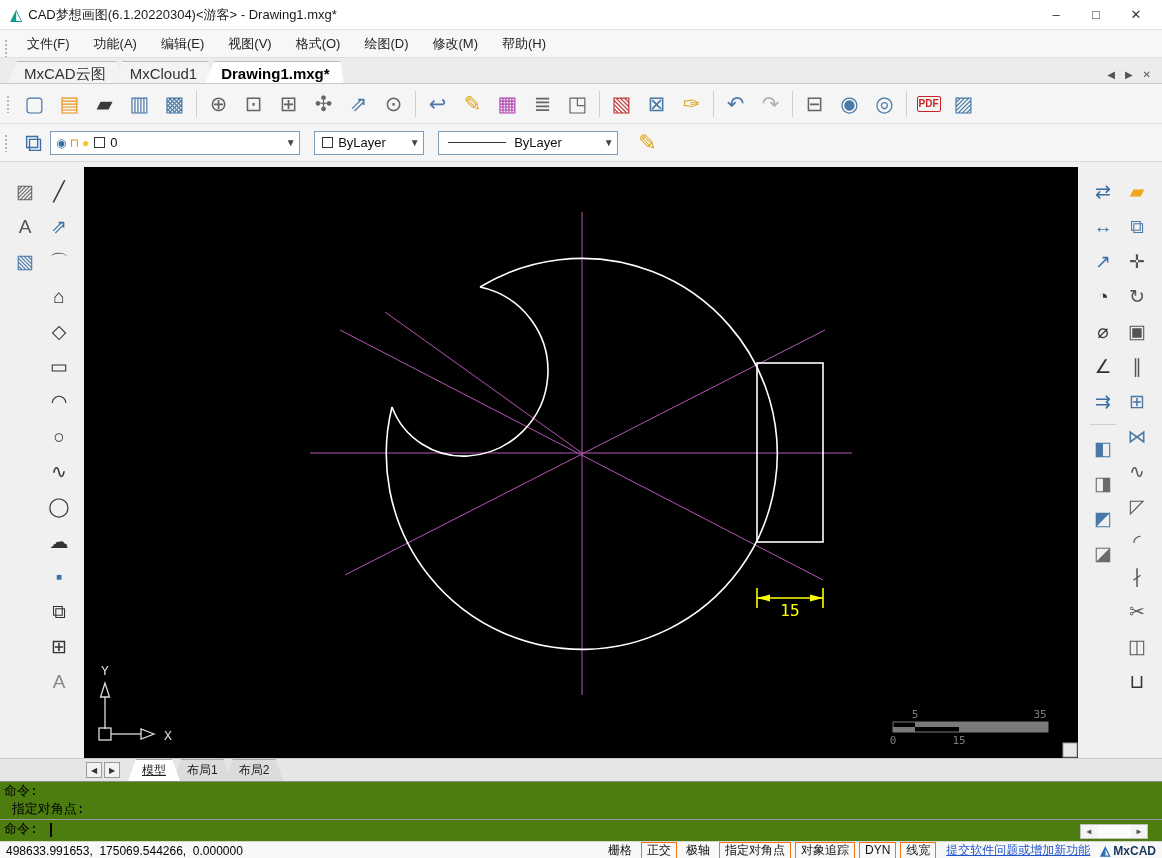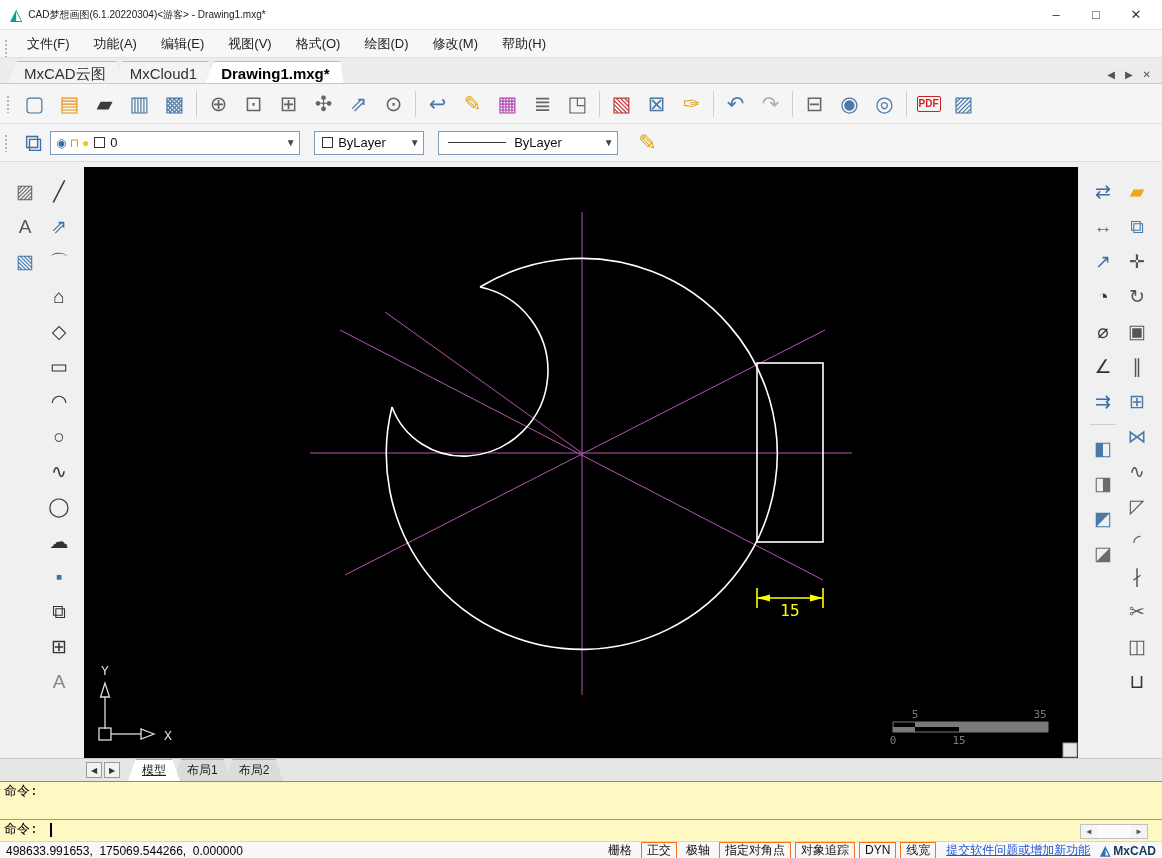--- a/index.html
+++ b/index.html
@@ -4,21 +4,21 @@
 <style>
   * { margin:0; padding:0; box-sizing:border-box; }
   html,body { width:1162px; height:858px; overflow:hidden;
     font-family:"Liberation Sans", sans-serif; background:#f2f2f2; color:#111; }
   .app { width:1162px; height:858px; display:flex; flex-direction:column; }
 
   
   .titlebar { height:30px; background:#ffffff; display:flex; align-items:center;
     padding:0 6px; border-bottom:1px solid #e3e3e3; flex:0 0 30px;}
   .app-logo { color:#0f9e8e; font-size:16px; margin:0 6px 0 4px; }
-  .title-text { font-size:10px; color:#1a1a1a; }
+  .title-text { font-size:13px; color:#1a1a1a; }
   .win-controls { margin-left:auto; display:flex; }
   .win-btn { width:40px; height:28px; display:flex; align-items:center; justify-content:center;
     font-size:13px; color:#333; cursor:default; }
 
   
   .menubar { height:28px; background:#f7f7f7; display:flex; align-items:flex-end; flex:0 0 28px;
     border-bottom:1px solid #e0e0e0; }
   .grip { width:5px; height:18px; margin:0 6px 0 4px;
     background-image:radial-gradient(#b5b5b5 1px, transparent 1px); background-size:4px 4px; }
   .menu-items { display:flex; }
@@ -77,21 +77,21 @@
     padding-left:86px; border-top:1px solid #c9c9c9; font-size:12px; }
   .spin-btn { width:16px; height:16px; border:1px solid #9a9a9a; background:#f2f2f2; font-size:8px;
     display:flex; align-items:center; justify-content:center; color:#333; margin-right:2px; }
   .layout-tabs { display:flex; margin-left:6px; }
   .layout-tab { padding:2px 14px; clip-path:polygon(8px 0, calc(100% - 8px) 0, 100% 100%, 0 100%);
     background:#dcdcdc; border-top:1px solid #aaa; margin-right:-7px; color:#222; }
   .layout-tab.active { background:#ffffff; z-index:2; }
   .layout-tab.active span { text-decoration:underline; }
 
   
-  .command { flex:0 0 60px; background:#fef9c3; border-top:1px solid #8a8a8a; position:relative;
+  .command { flex:0 0 60px; background:#4d7c0f; border-top:1px solid #8a8a8a; position:relative;
     font-family:"Liberation Mono", monospace; font-size:13px; color:#000; }
   .cmd-history { height:38px; border-bottom:1px solid #9a9a9a; padding:1px 4px; }
   .cmd-line { height:18px; line-height:18px; white-space:pre; }
   .cmd-prompt { height:20px; line-height:20px; padding:0 4px; white-space:pre; }
   .caret { display:inline-block; width:2px; height:14px; background:#000; vertical-align:middle; margin-left:4px; }
   .cmd-scroll { position:absolute; right:14px; bottom:2px; display:flex; align-items:center;
     border:1px solid #c0c0c0; background:#f4f4f4; height:15px; }
   .cmd-scroll .sb { width:16px; text-align:center; font-size:8px; color:#555; }
   .cmd-scroll .track { width:34px; height:100%; background:#fbfbfb; }
 
@@ -503,20 +503,21 @@
     <div class="layout-tab active"><span>模型</span></div>
         <div class="layout-tab"><span>布局1</span></div>
         <div class="layout-tab"><span>布局2</span></div>
       </div>
   </div>
 
   <div class="command">
     <div class="cmd-history">
 
     <div class="cmd-line"><span>命令:</span></div>
+        <div class="cmd-line"><span> 指定对角点:</span></div>
       </div>
     <div class="cmd-prompt"><span>命令: </span><span class="caret"></span></div>
     <div class="cmd-scroll">
       <div class="sb">◀</div>
       <div class="track"></div>
       <div class="sb">▶</div>
     </div>
   </div>
 
   <div class="statusbar">

